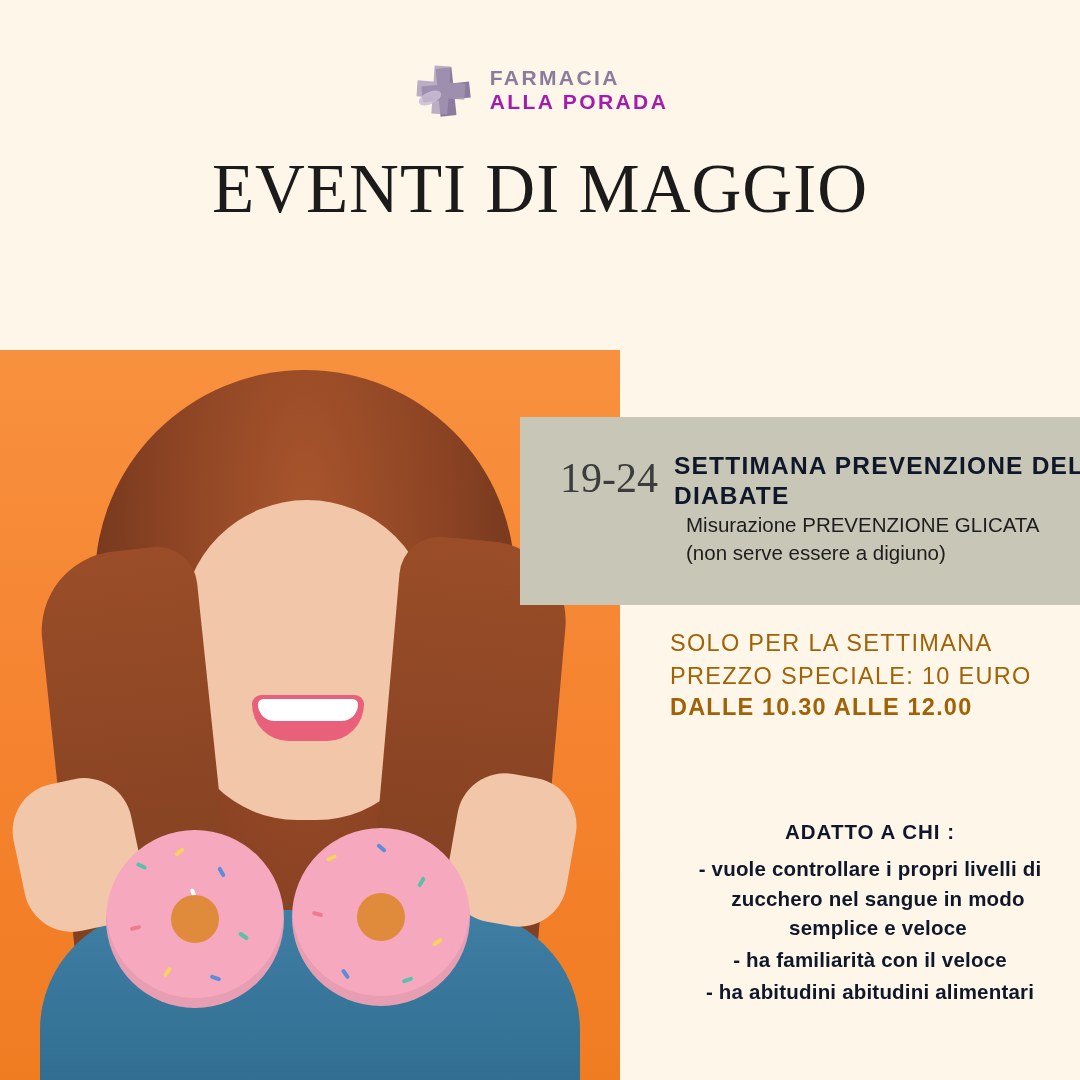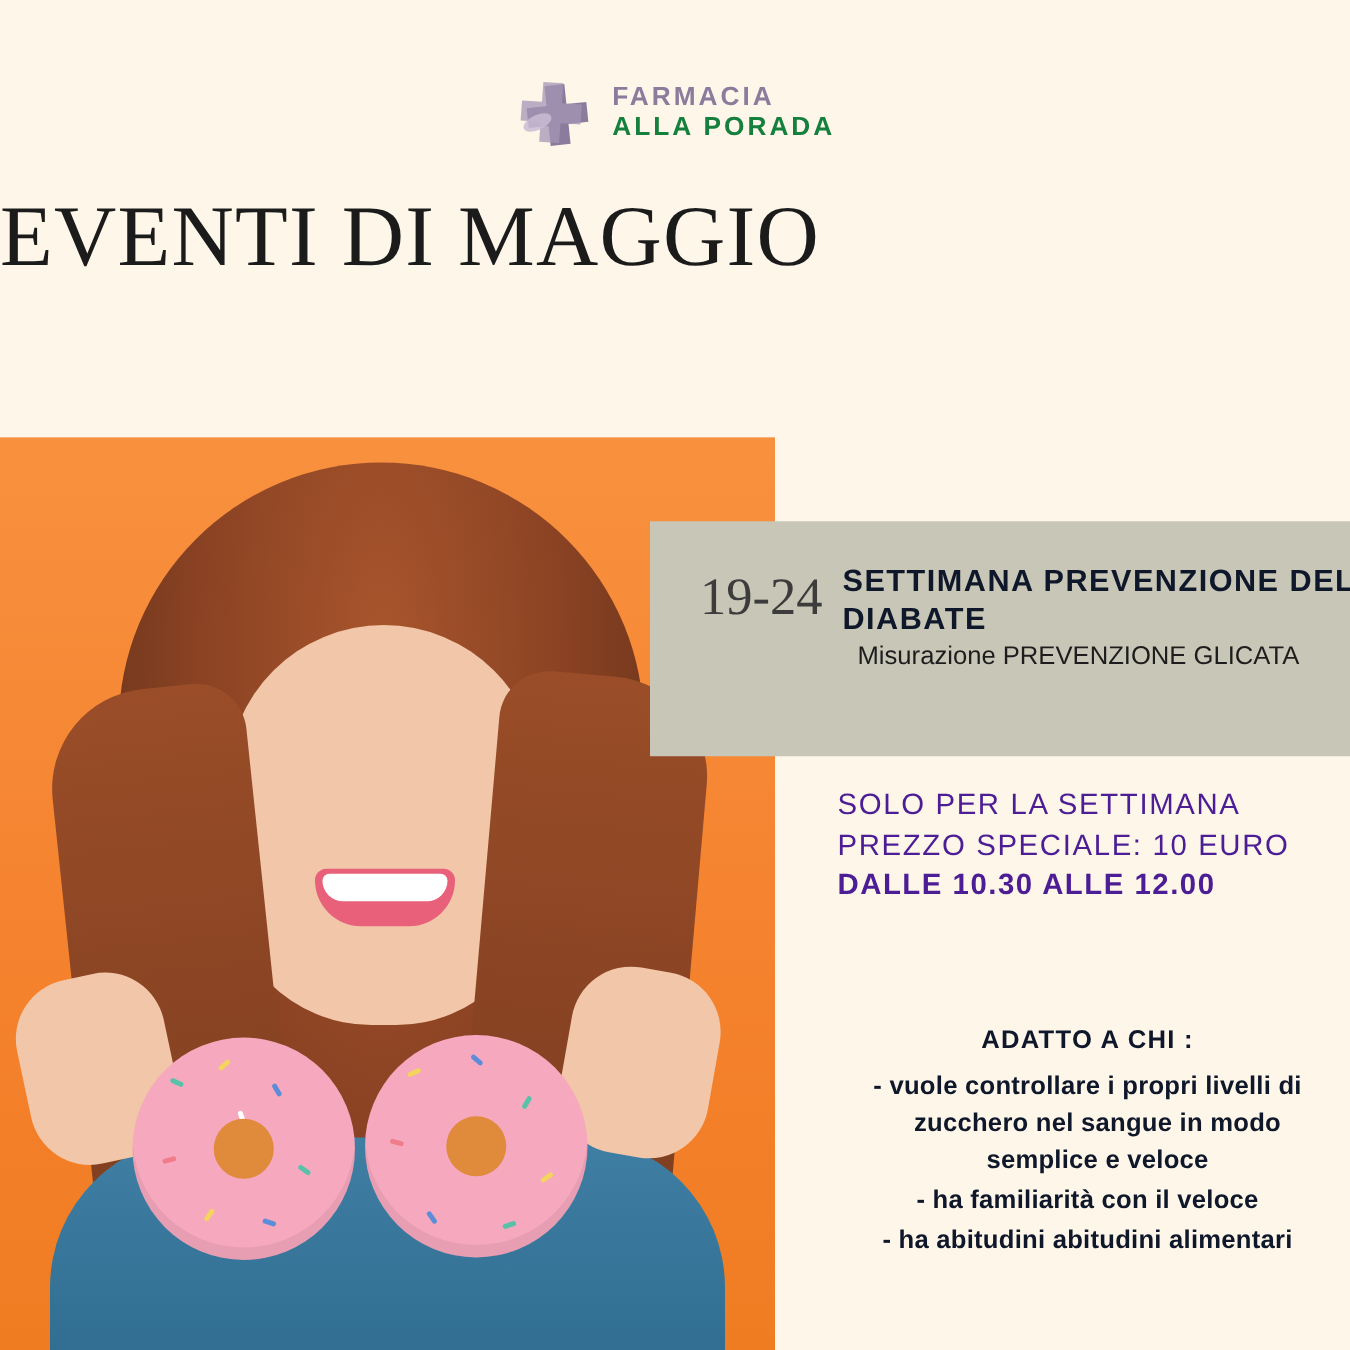--- a/index.html
+++ b/index.html
@@ -38,29 +38,29 @@
     flex-direction: column;
     line-height: 1.12;
   }
   .logo-text span {
     font-family: "Liberation Sans", sans-serif;
     font-weight: bold;
     letter-spacing: 2.4px;
     font-size: 21px;
     color: #8c7b9c;
   }
-  .logo-text span.line2 { color: #15803d; text-align: right; }
+  .logo-text span.line2 { color: #a21caf; text-align: right; }
 
   
   .main-title {
     position: absolute;
     top: 150px;
     left: 0;
     width: 1080px;
-    text-align: left;
+    text-align: center;
     font-family: "Liberation Serif", serif;
     font-size: 69px;
     letter-spacing: 1px;
     color: #1b1b1b;
     font-weight: normal;
   }
 
   
   .photo {
     position: absolute;
@@ -225,21 +225,21 @@
     color: #1d1d1d;
     line-height: 1.35;
   }
 
   
   .price-block {
     position: absolute;
     left: 670px;
     top: 627px;
     width: 400px;
-    color: #4c1d95;
+    color: #a16207;
   }
   .price-line {
     font-size: 23.5px;
     letter-spacing: 1.3px;
     line-height: 1.42;
     font-weight: 500;
   }
   .price-hours {
     font-size: 23.5px;
     letter-spacing: 1.2px;
@@ -333,20 +333,21 @@
 </div>
 
 <div class="event-box">
   <div class="inner">
     <div class="event-date">19-24</div>
     <div class="event-head">SETTIMANA PREVENZIONE DEL DIABATE</div>
   </div>
 </div>
 <div class="event-sub">
   <div>Misurazione PREVENZIONE GLICATA</div>
+  <div>(non serve essere a digiuno)</div>
 </div>
 
 <div class="price-block">
   <div class="price-line">SOLO PER LA SETTIMANA</div>
   <div class="price-line">PREZZO SPECIALE: 10 EURO</div>
   <div class="price-hours">DALLE 10.30 ALLE 12.00</div>
 </div>
 
 <div class="audience">
   <div class="audience-title">ADATTO A CHI :</div>

